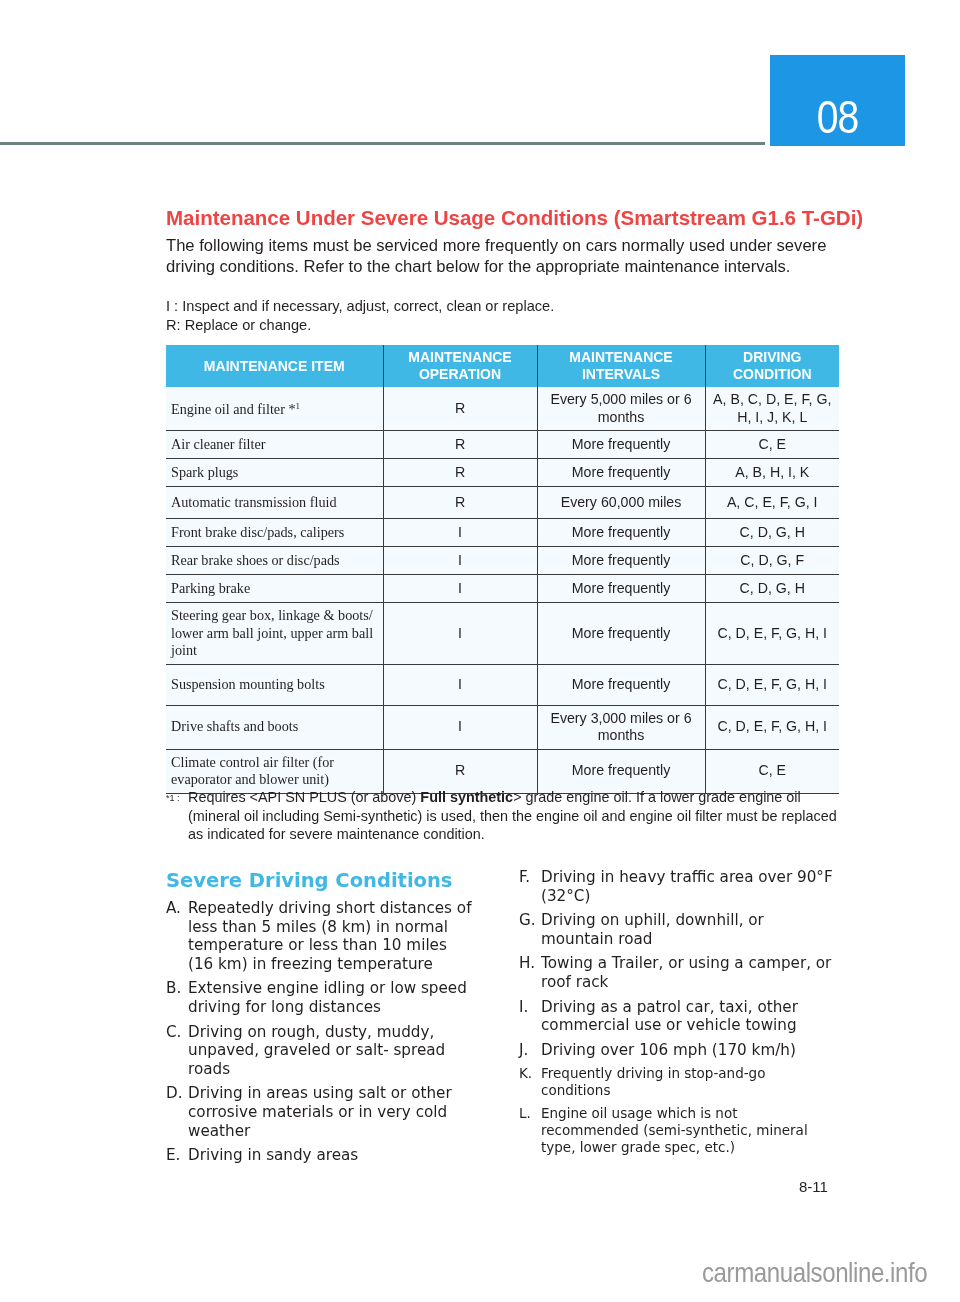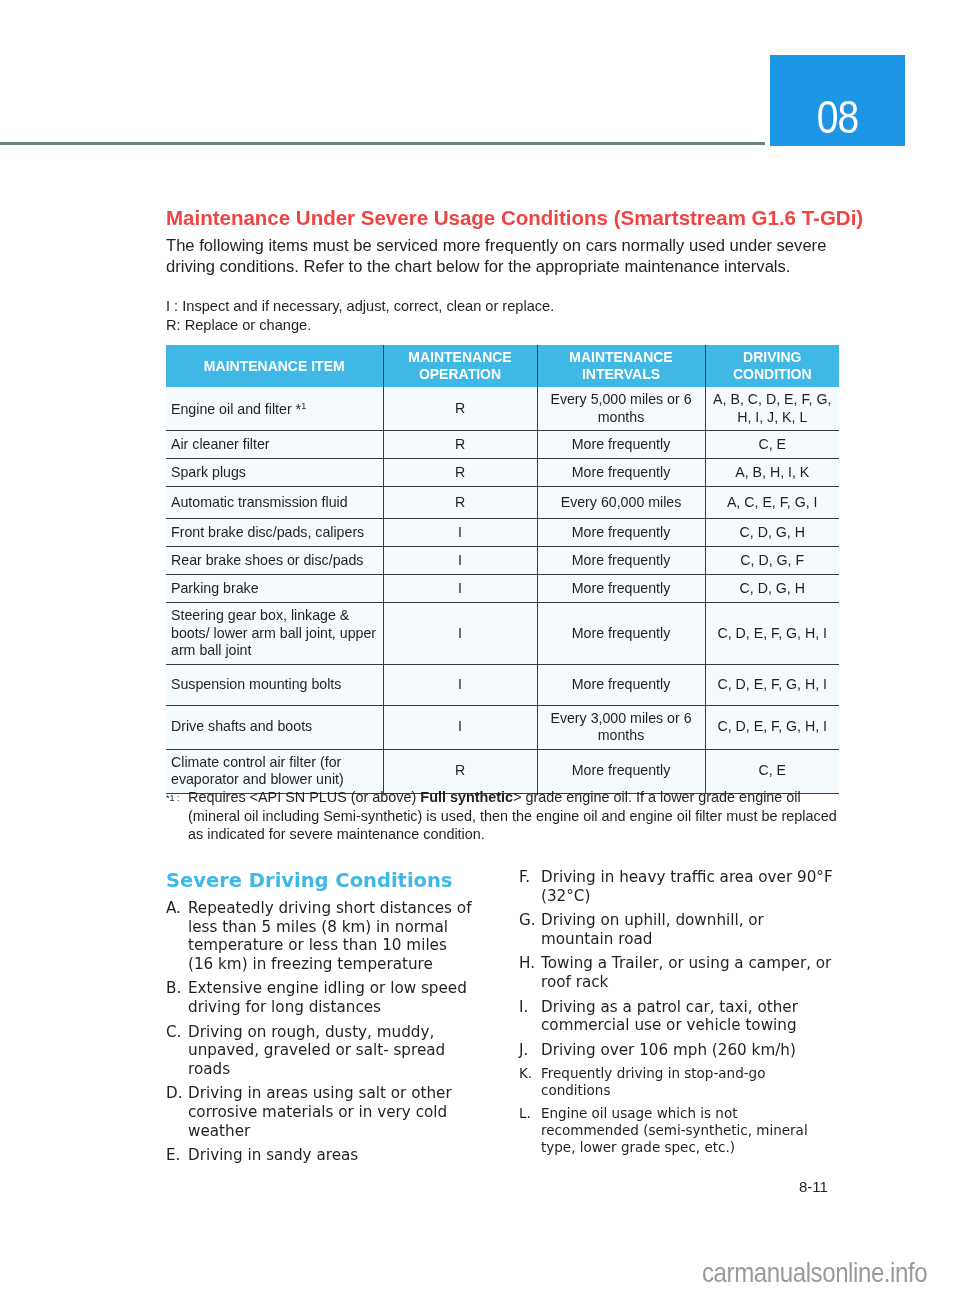--- a/index.html
+++ b/index.html
@@ -17,21 +17,21 @@
     font-size: 16.6px; line-height: 20.5px; color: #231f20; }
   .legend { position: absolute; left: 166px; top: 297px; font-family: "Liberation Sans", sans-serif; font-size: 14.6px; line-height: 19px; }
 
   table.maint { position: absolute; left: 166px; top: 345px; width: 673px; border-collapse: collapse;
     font-family: "Liberation Sans", sans-serif; font-size: 14.2px; color: #231f20; }
   table.maint th { background: #40b8e6; color: #ffffff; font-weight: bold; font-size: 14px; line-height: 17px;
     height: 42px; text-align: center; border-left: 1px solid #701a75; }
   table.maint th:first-child { border-left: none; text-align: center; }
   table.maint td { background: #f4fafd; border-bottom: 1.5px solid #3a3a3a; border-left: 1px solid #3a3a3a;
     line-height: 17.5px; padding: 4px 6px; text-align: center; vertical-align: middle; }
-  table.maint td:first-child { border-left: none; text-align: left; padding-left: 5px; }
+  table.maint td:first-child { border-left: none; text-align: left; padding-left: 5px; font-family: Liberation Serif, serif; }
   table.maint tbody tr:first-child td { border-top: none; }
   .col1 { width: 217px; } .col2 { width: 154px; } .col3 { width: 168px; } .col4 { width: 134px; }
   sup { font-size: 9px; vertical-align: 5px; }
 
   .footnote { position: absolute; left: 166px; top: 788px; width: 680px; font-family: "Liberation Sans", sans-serif;
     font-size: 14.4px; line-height: 18.5px; display: flex; }
   .footnote .mark { width: 22px; flex: none; font-size: 9px; padding-top: 1px; }
   .footnote b { font-weight: bold; }
 
   .sub-title { position: absolute; left: 166px; top: 869px; color: #40b8e6; font-weight: bold; font-size: 19.5px;
@@ -181,21 +181,21 @@
     <div class="cond">
       <span class="letter">H.</span>
       <span>Towing a Trailer, or using a camper, or roof rack</span>
     </div>
     <div class="cond">
       <span class="letter">I.</span>
       <span>Driving as a patrol car, taxi, other commercial use or vehicle towing</span>
     </div>
     <div class="cond">
       <span class="letter">J.</span>
-      <span>Driving over 106 mph (260 km/h)</span>
+      <span>Driving over 106 mph (170 km/h)</span>
     </div>
     <div class="cond small">
       <span class="letter">K.</span>
       <span>Frequently driving in stop-and-go conditions</span>
     </div>
     <div class="cond small">
       <span class="letter">L.</span>
       <span>Engine oil usage which is not recommended (semi-synthetic, mineral type, lower grade spec, etc.)</span>
     </div>
   </div>

